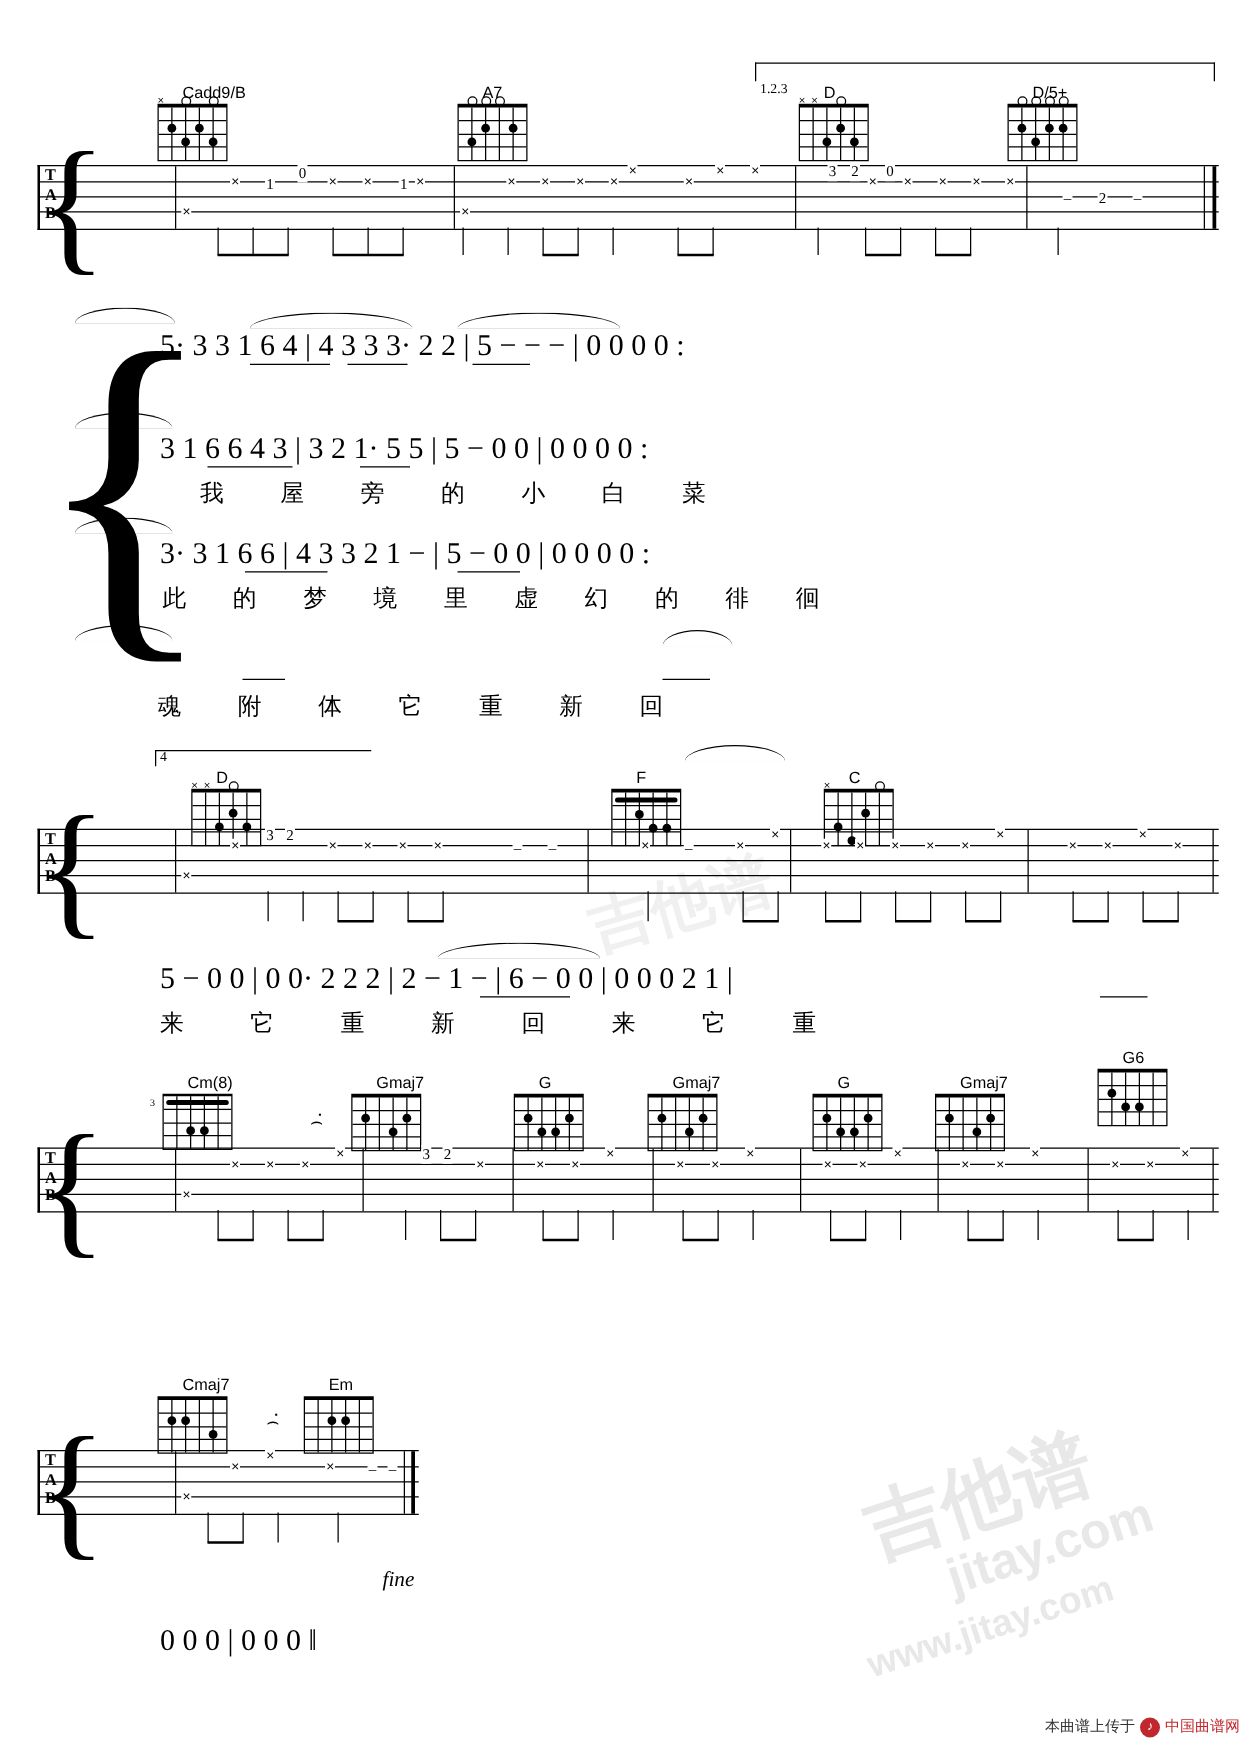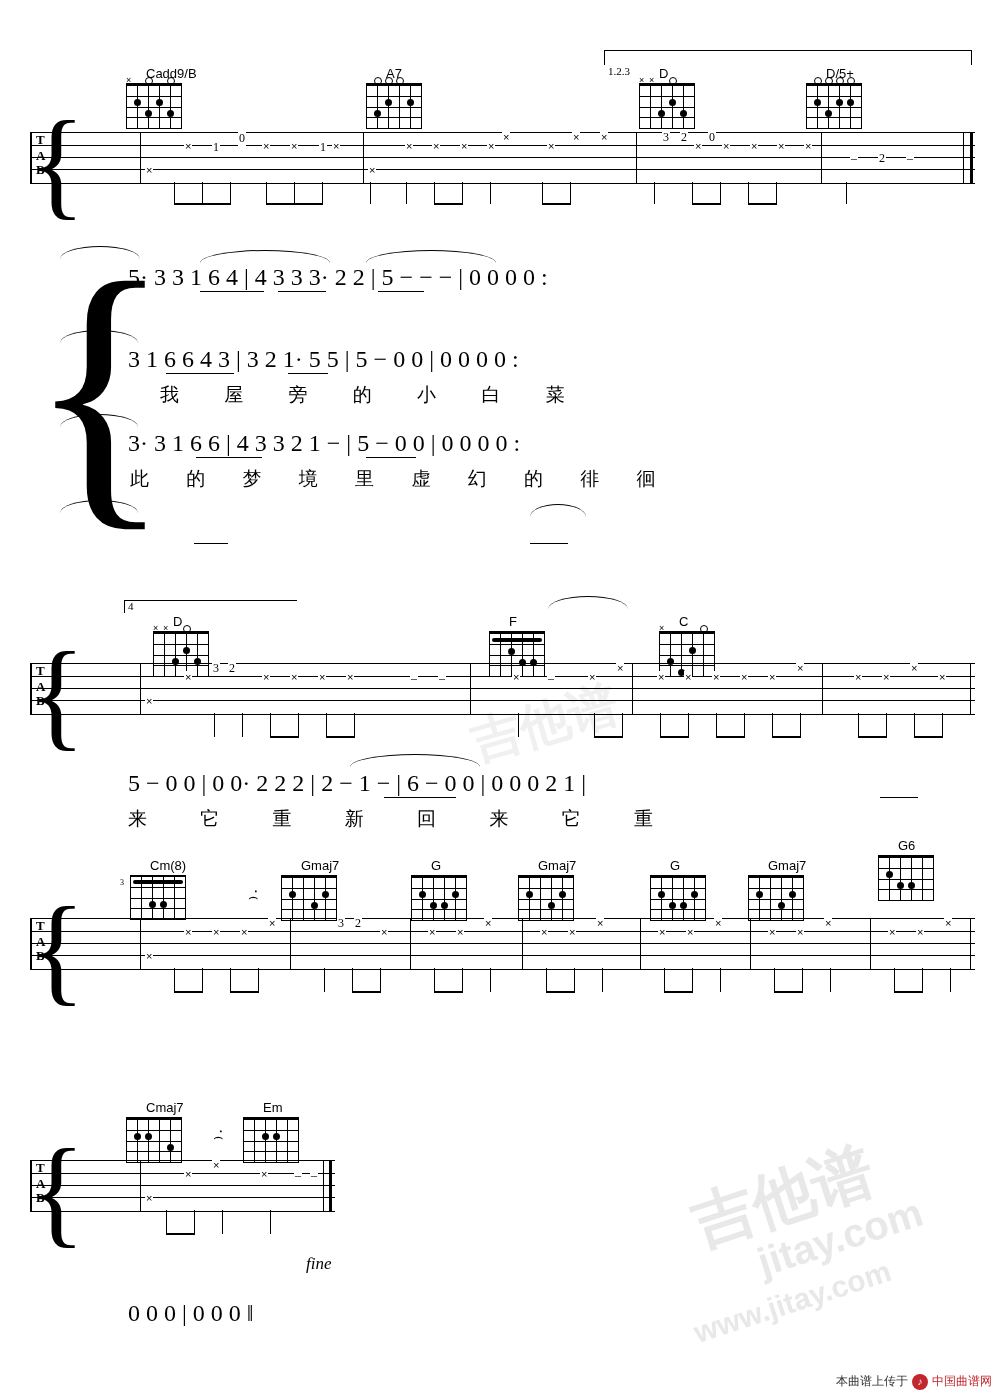--- a/index.html
+++ b/index.html
@@ -259,20 +259,21 @@
   <div class="underline" style="left:166px;top:373px;width:68px;"></div>
   <div class="underline" style="left:288px;top:373px;width:40px;"></div>
   <div class="slur" style="left:60px;top:330px;width:78px;"></div>
 
   <div class="jp" style="left:128px;top:430px;">3·   3 1 6 6 | 4  3  3 2 1 − | 5 − 0 0 | 0 0 0 0 :</div>
   <div class="lyric" style="left:130px;top:466px;letter-spacing:16px;">此 的 梦 境 里 虚 幻 的 徘 徊</div>
   <div class="underline" style="left:196px;top:457px;width:66px;"></div>
   <div class="underline" style="left:366px;top:457px;width:50px;"></div>
   <div class="slur" style="left:60px;top:414px;width:78px;"></div>
 
+  <div class="lyric" style="left:126px;top:552px;letter-spacing:20px;">魂 附 体 它 重 新 回</div>
   <div class="underline" style="left:194px;top:543px;width:34px;"></div>
   <div class="underline" style="left:530px;top:543px;width:38px;"></div>
   <div class="slur" style="left:60px;top:500px;width:78px;"></div>
   <div class="slur" style="left:530px;top:504px;width:56px;"></div>
 
   <div class="ending" style="left:124px;top:600px;width:172px;height:12px;"></div>
   <div class="endlabel" style="left:128px;top:600px;">4</div>
 
   <div class="chord" style="left:153px;top:614px;">
     <div class="cname">D</div>

